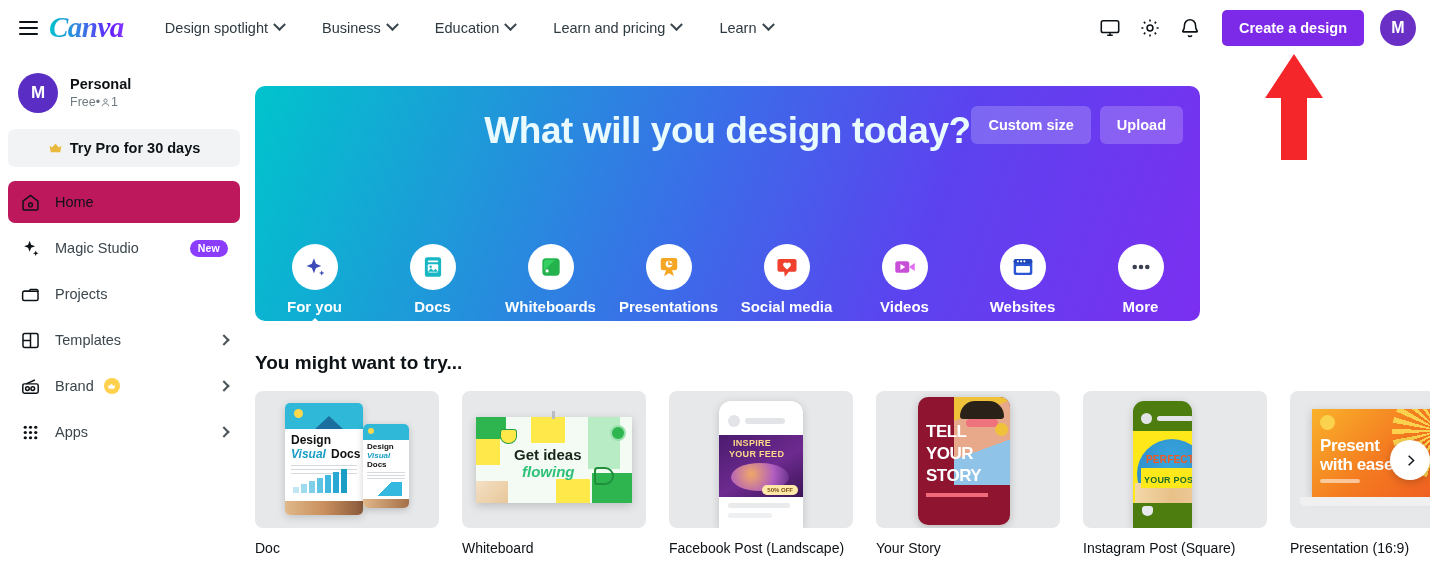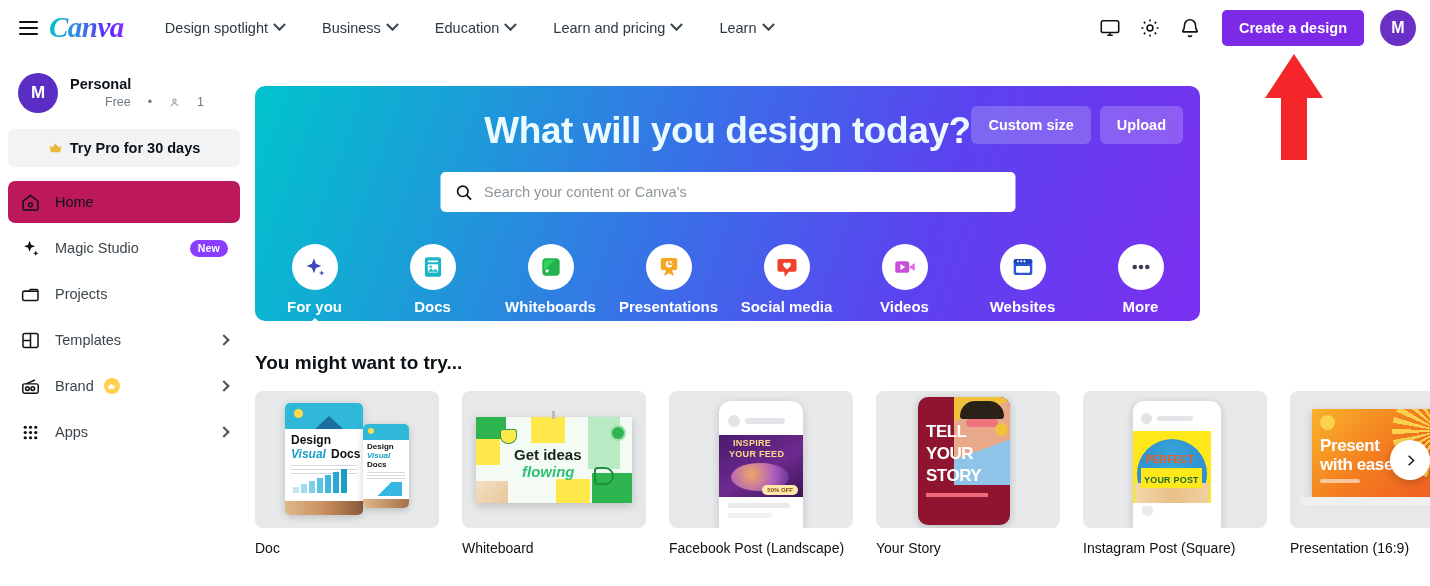--- a/index.html
+++ b/index.html
@@ -69,21 +69,21 @@
     position: absolute; left: 0; top: 55px; width: 248px; height: 531px;
     background: #fff; padding: 0 8px;
   }
   .acct { display: flex; align-items: center; gap: 12px; padding: 18px 4px 14px 10px; cursor: pointer; }
   .acct-av {
     width: 40px; height: 40px; border-radius: 50%;
     background: #5a2ec4; color: #fff; font-size: 17px; font-weight: 700;
     display: flex; align-items: center; justify-content: center; flex: none;
   }
   .acct-name { font-size: 14.5px; font-weight: 700; color: #0d1216; line-height: 1.35; }
-  .acct-sub { font-size: 12.5px; color: #6e7a80; display: flex; align-items: center; gap: 17px; line-height: 1.35; margin-left: 35px; }
+  .acct-sub { font-size: 12.5px; color: #6e7a80; display: flex; align-items: center; gap: 0; line-height: 1.35; }
   .trypro {
     display: flex; align-items: center; justify-content: center; gap: 7px;
     height: 38px; margin: 2px 0 14px 0; border-radius: 7px;
     background: #f2f3f5; font-size: 14.5px; font-weight: 700; color: #0d1216; cursor: pointer;
   }
   .side-item {
     display: flex; align-items: center; gap: 14px;
     height: 42px; padding: 0 12px; border-radius: 7px;
     cursor: pointer; font-size: 14.5px; color: #3b464d; margin-bottom: 4px;
   }
@@ -328,27 +328,20 @@
   </div>
 
   <div class="hero">
     <div class="hero-title">What will you design today?</div>
 
     <div class="hero-actions">
       <button class="hero-btn">Custom size</button>
       <button class="hero-btn">Upload</button>
     </div>
 
-    <div class="searchbar">
-      <svg width="19" height="19" viewBox="0 0 24 24" fill="none" stroke="#0d1216" stroke-width="2.1">
-        <circle cx="10.5" cy="10.5" r="6.6"></circle>
-          <path d="M15.4 15.4L21 21"></path>
-      </svg>
-      <input type="text" placeholder="Search your content or Canva's" style="">
-    </div>
 
     <div class="cats">
       <div class="cat active">
         <div class="cat-circle">
           <svg width="26" height="26" viewBox="0 0 24 24" fill="#3c4ab8">
             <path d="M11 4l1.9 4.9L17.8 11l-4.9 1.9L11 17.8 9.1 12.9 4.2 11l4.9-2.1z"></path>
             <path d="M18.2 15l.7 1.8 1.8.7-1.8.7-.7 1.8-.7-1.8-1.8-.7 1.8-.7z"></path>
           </svg>
         </div>
         <div class="cat-label">For you</div>
@@ -533,21 +526,21 @@
           <div class="t-txt" style="left:8px;top:48px;font-size:17px;color:#fff;letter-spacing:-.5px">YOUR</div>
           <div class="t-txt" style="left:8px;top:70px;font-size:17px;color:#fff;letter-spacing:-.5px">STORY</div>
           <div style="position:absolute;left:8px;top:96px;width:62px;height:4px;background:#f06a7a"></div>
         </div>
       </div>
       <div class="card-label">Your Story</div>
     </div>
 
     <div class="card">
       <div class="card-thumb">
-        <div style="position:absolute;left:50px;top:10px;width:88px;height:127px;background:#ffffff;border-radius:11px 11px 0 0;box-shadow:0 2px 9px rgba(0,0,0,.17);overflow:hidden">
+        <div style="position:absolute;left:50px;top:10px;width:59px;height:127px;background:#4d7c0f;border-radius:11px 11px 0 0;box-shadow:0 2px 9px rgba(0,0,0,.17);overflow:hidden">
           <div style="position:absolute;top:12px;left:8px;width:11px;height:11px;border-radius:50%;background:#e2e4e7"></div>
           <div style="position:absolute;top:15px;left:24px;width:36px;height:5px;border-radius:3px;background:#e2e4e7"></div>
           <div style="position:absolute;top:30px;left:0;width:78px;height:72px;background:#ffe819;overflow:hidden">
             <div style="position:absolute;left:4px;top:8px;width:70px;height:70px;border-radius:50%;background:radial-gradient(circle at 50% 30%,#37a7dd,#2b7fc4)"></div>
             <div style="position:absolute;left:2px;bottom:0;width:74px;height:20px;background:linear-gradient(90deg,#f2d8a8,#e8c088,#f0cfa0)"></div>
             <div class="t-txt" style="left:13px;top:24px;font-size:10px;color:#f05a22;letter-spacing:.2px">PERFECT</div>
             <div style="position:absolute;left:8px;top:37px;background:#ffe819;padding:1px 3px">
               <span class="t-txt" style="position:static;font-size:9px;color:#1b6b2e;letter-spacing:.2px">YOUR POST</span>
             </div>
           </div>

